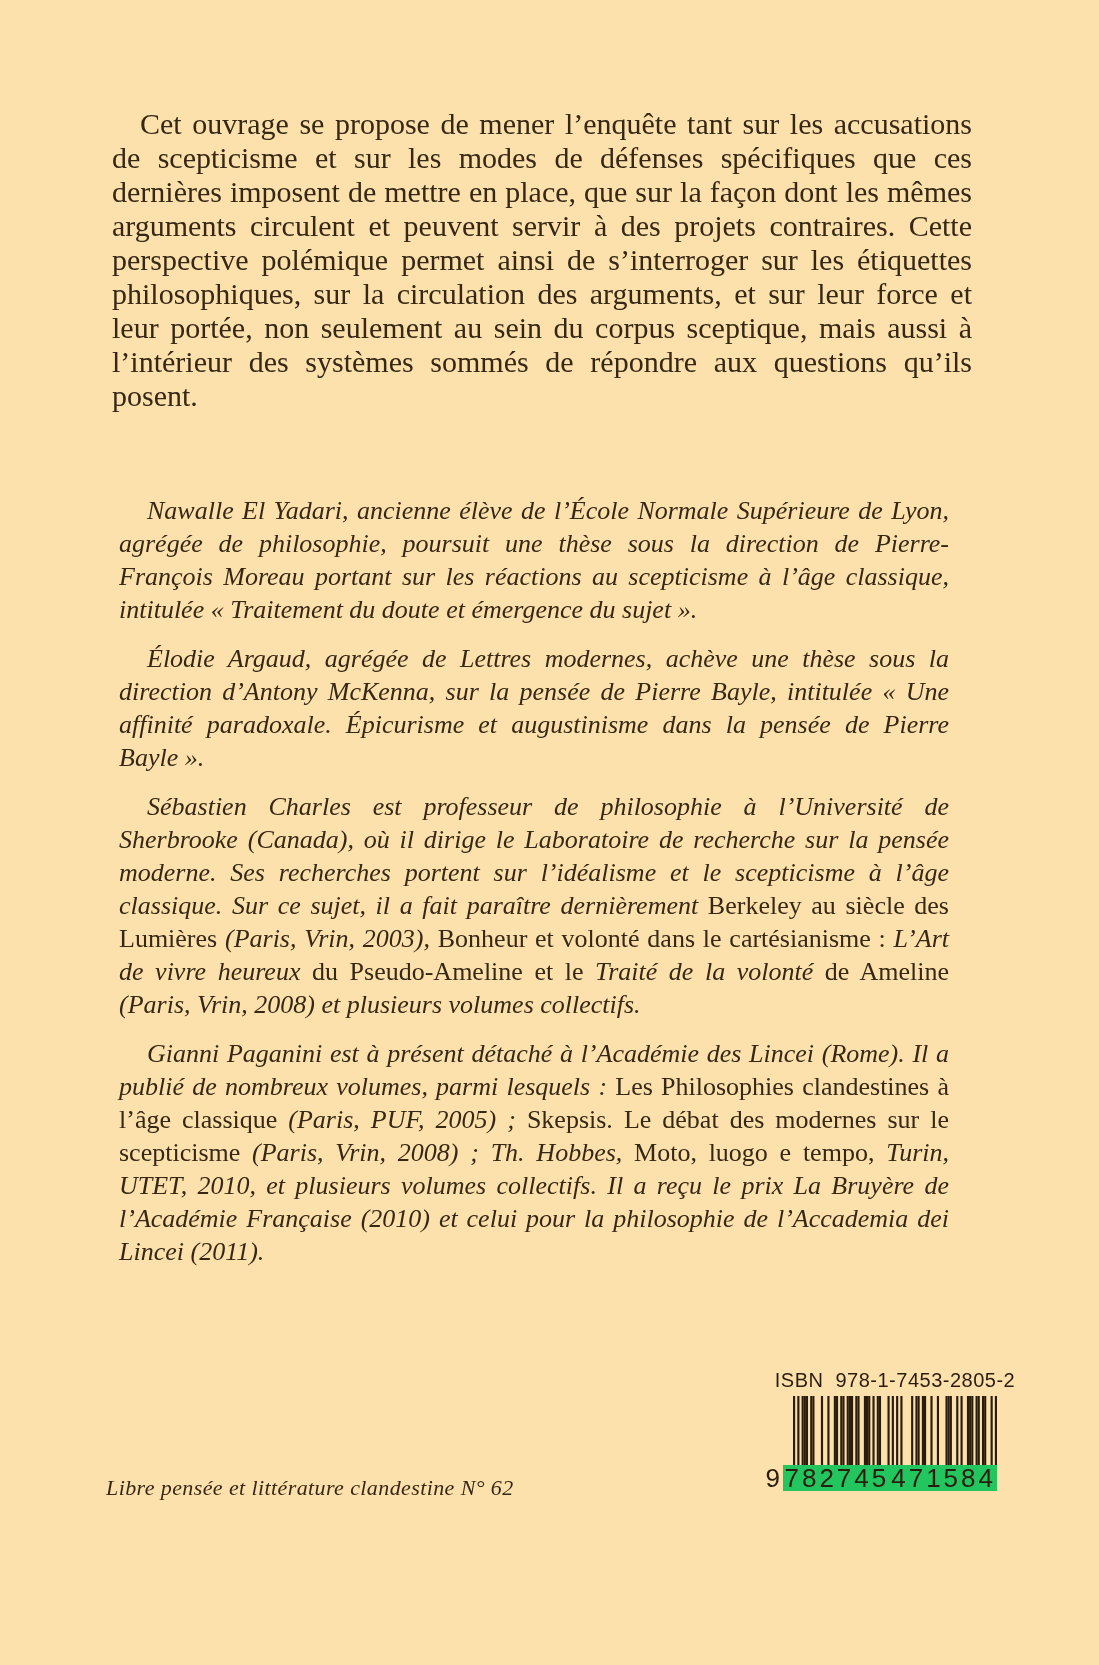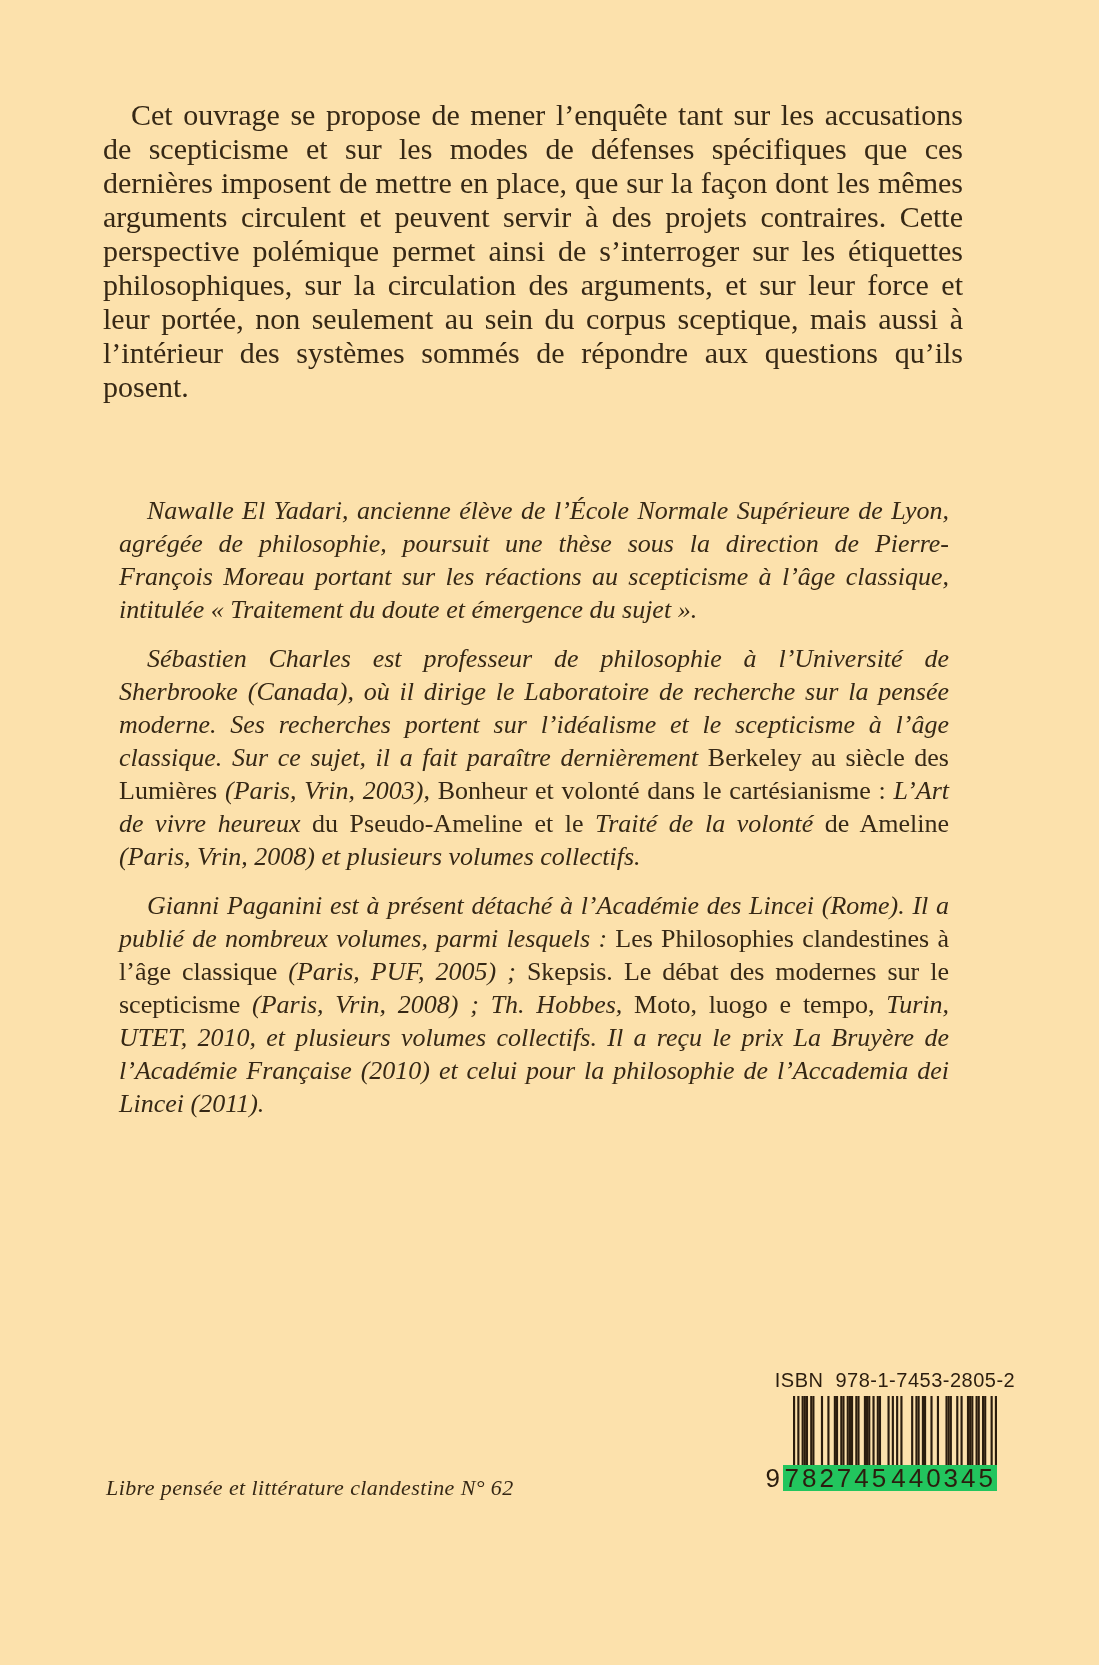--- a/index.html
+++ b/index.html
@@ -3,21 +3,21 @@
 <meta charset="utf-8">
 <style>
   html,body{margin:0;padding:0;background:#fce1ac;}
   .page{
     position:relative;width:1099px;height:1665px;overflow:hidden;
     background:#fce1ac;color:#362815;
     font-family:"Liberation Serif","DejaVu Serif",serif;
   }
   
   .synopsis{
-    position:absolute;left:103px;top:98px;width:860px;margin:0;
+    position:absolute;left:103px;top:98px;width:860px;margin:9px;
     font-size:30px;line-height:34px;text-align:justify;text-indent:28px;
   }
   
   .bio{
     position:absolute;left:103px;top:478px;width:862px;
     font-size:26px;line-height:33px;text-align:justify;
   }
   .bio p{margin:16px;text-indent:28px;font-style:italic;}
   .bio .seg-r{font-style:normal;}
   
@@ -47,20 +47,21 @@
 </style>
 </head>
 <body>
 
 <div class="page">
 
   <p class="synopsis">Cet ouvrage se propose de mener l’enquête tant sur les accusations de scepticisme et sur les modes de défenses spécifiques que ces dernières imposent de mettre en place, que sur la façon dont les mêmes arguments circulent et peuvent servir à des projets contraires. Cette perspective polémique permet ainsi de s’interroger sur les étiquettes philosophiques, sur la circulation des arguments, et sur leur force et leur portée, non seulement au sein du corpus sceptique, mais aussi à l’intérieur des systèmes sommés de répondre aux questions qu’ils posent.</p>
 
   <section class="bio">
     <p><span class="seg-i">Nawalle El Yadari, ancienne élève de l’École Normale Supérieure de Lyon, agrégée de philosophie, poursuit une thèse sous la direction de Pierre-François Moreau portant sur les réactions au scepticisme à l’âge classique, intitulée «&nbsp;Traitement du doute et émergence du sujet&nbsp;».</span></p>
+    <p><span class="seg-i">Élodie Argaud, agrégée de Lettres modernes, achève une thèse sous la direction d’Antony McKenna, sur la pensée de Pierre Bayle, intitulée «&nbsp;Une affinité paradoxale. Épicurisme et augustinisme dans la pensée de Pierre Bayle&nbsp;».</span></p>
     <p><span class="seg-i">Sébastien Charles est professeur de philosophie à l’Université de Sherbrooke (Canada), où il dirige le Laboratoire de recherche sur la pensée moderne. Ses recherches portent sur l’idéalisme et le scepticisme à l’âge classique. Sur ce sujet, il a fait paraître dernièrement </span><span class="seg-r">Berkeley au siècle des Lumières </span><span class="seg-i">(Paris, Vrin, 2003), </span><span class="seg-r">Bonheur et volonté dans le cartésianisme&nbsp;: </span><span class="seg-i">L’Art de vivre heureux </span><span class="seg-r">du Pseudo-Ameline et le </span><span class="seg-i">Traité de la volonté </span><span class="seg-r">de Ameline </span><span class="seg-i">(Paris, Vrin, 2008) et plusieurs volumes collectifs.</span></p>
     <p><span class="seg-i">Gianni Paganini est à présent détaché à l’Académie des Lincei (Rome). Il a publié de nombreux volumes, parmi lesquels&nbsp;: </span><span class="seg-r">Les Philosophies clandestines à l’âge classique </span><span class="seg-i">(Paris, PUF, 2005)&nbsp;; </span><span class="seg-r">Skepsis. Le débat des modernes sur le scepticisme </span><span class="seg-i">(Paris, Vrin, 2008)&nbsp;; Th. Hobbes, </span><span class="seg-r">Moto, luogo e tempo, </span><span class="seg-i">Turin, UTET, 2010, et plusieurs volumes collectifs. Il a reçu le prix La Bruyère de l’Académie Française (2010) et celui pour la philosophie de l’Accademia dei Lincei (2011).</span></p>
   </section>
 
   <div class="series">Libre pensée et littérature clandestine N° 62</div>
 
   <div class="isbn-area">
     <div class="isbn-label">
       <span>ISBN</span>
       <span>978-1-7453-2805-2</span>
@@ -112,17 +113,17 @@
         <rect x="170" y="0" width="2" height="72"></rect>
         <rect x="172" y="0" width="2" height="72"></rect>
         <rect x="176" y="0" width="2" height="72"></rect>
         <rect x="178" y="0" width="2" height="72"></rect>
         <rect x="184" y="0" width="2" height="86"></rect>
         <rect x="188" y="0" width="2" height="86"></rect>
       </svg>
     <div class="bc-digits">
       <span class="bc-nine">9</span>
       <span class="bc-group">782745</span>
-      <span class="bc-group">440345</span>
+      <span class="bc-group">471584</span>
     </div>
   </div>
 
 </div>
 
 </body></html>

